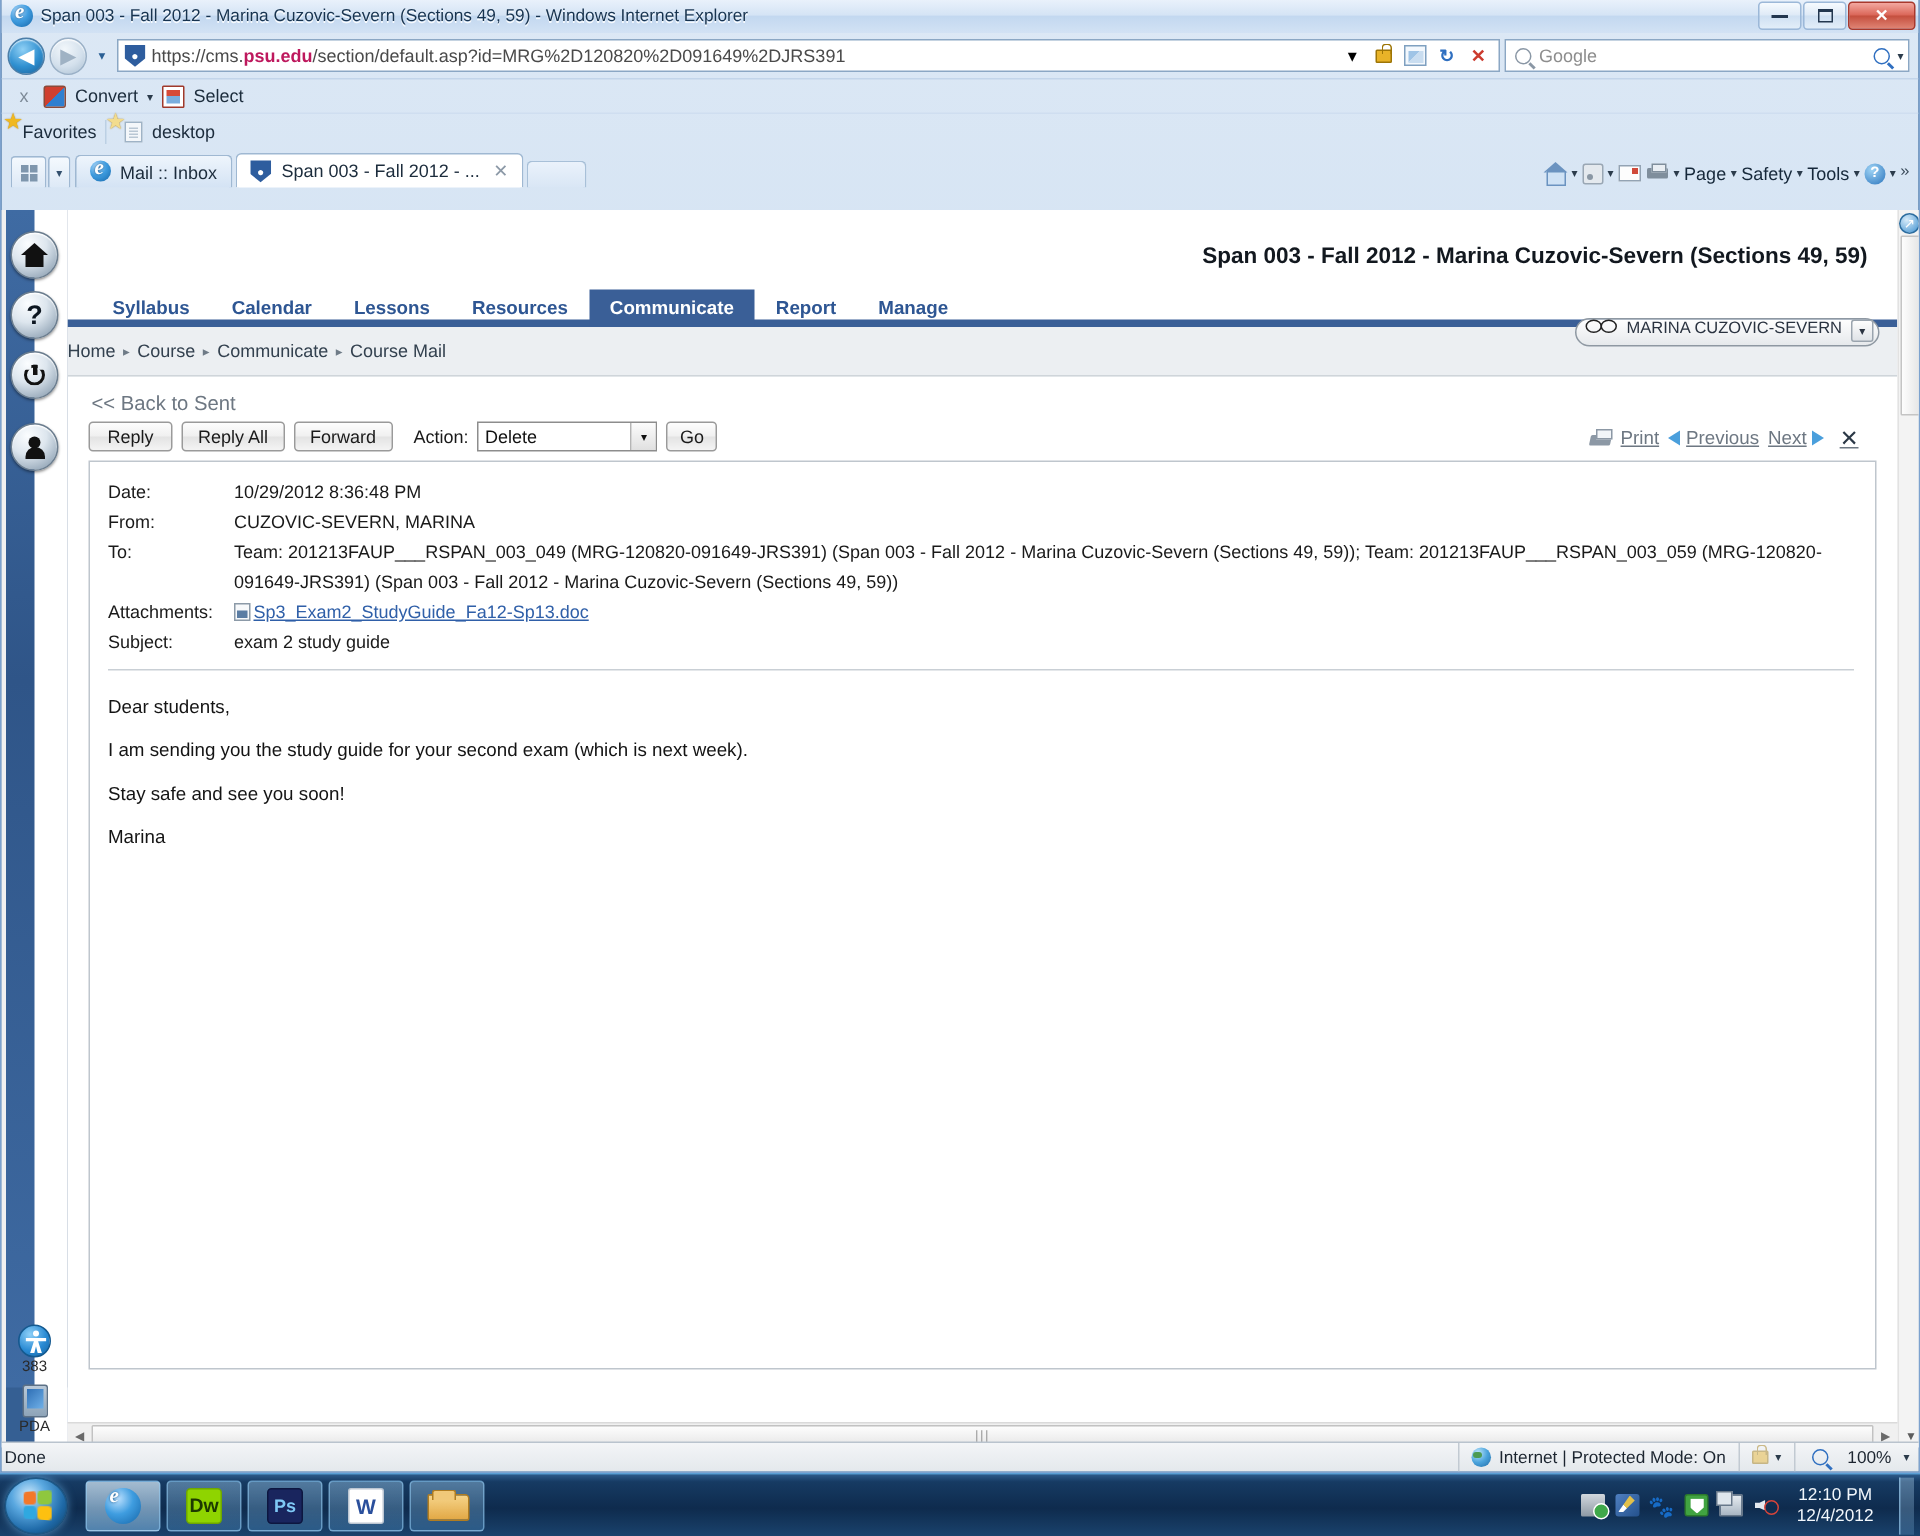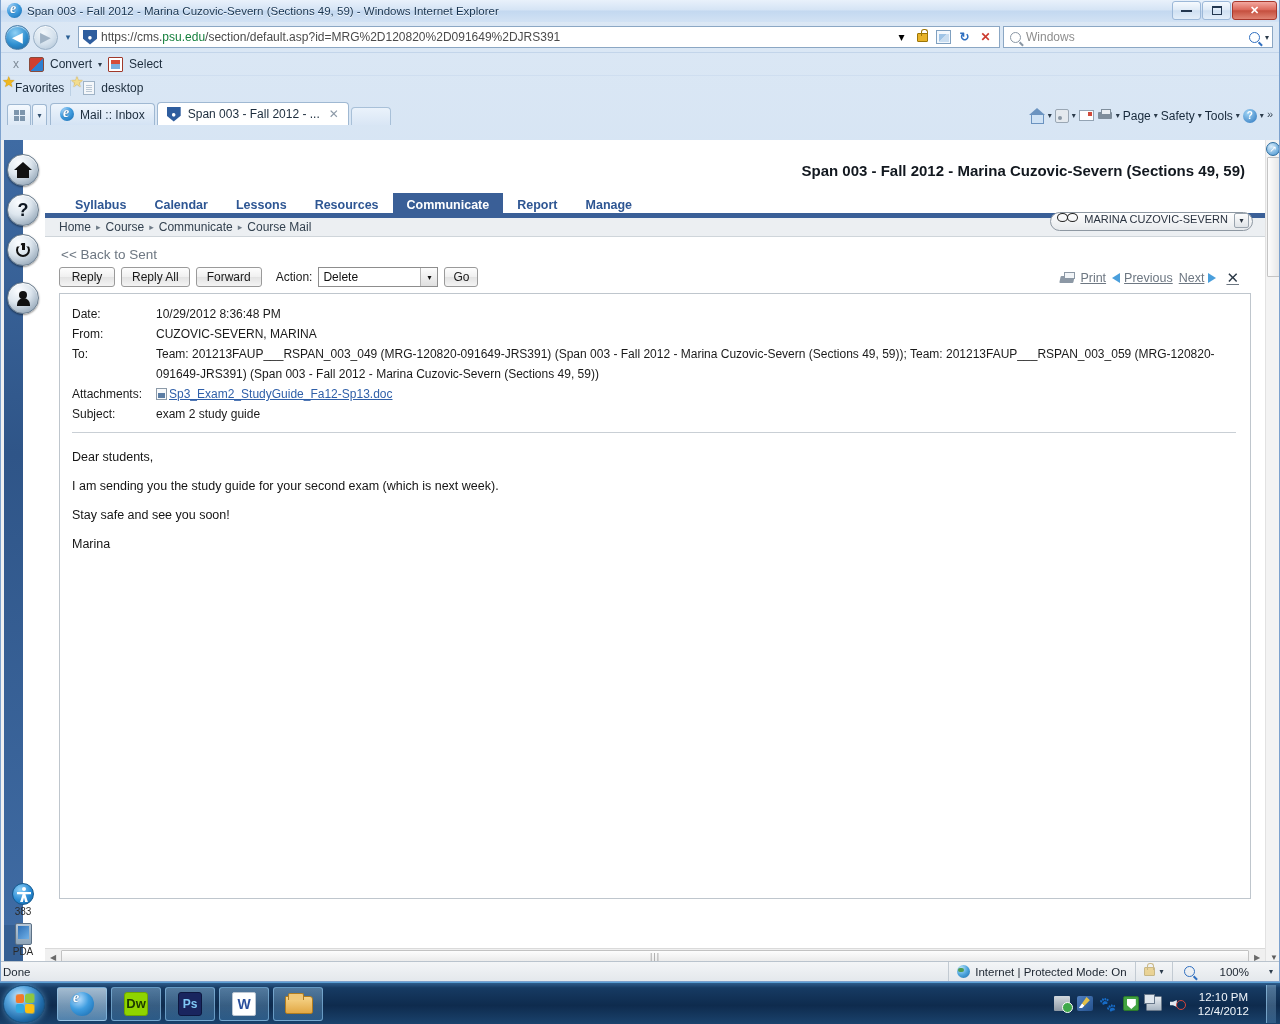--- a/index.html
+++ b/index.html
@@ -90,21 +90,21 @@
     border: 1px solid #8ba7c4; display: flex; align-items: center;
     padding: 0 2px; min-width: 0;
   }
   .shield {
     width: 14px; height: 15px; flex: none; margin: 0 4px 0 2px;
     background: #2e5d9e; color: #fff; font-size: 8px;
     clip-path: polygon(0 0, 100% 0, 100% 62%, 50% 100%, 0 62%);
     display:flex; align-items:center; justify-content:center;
   }
   .url-text { font-size: 12px; color: #4a4a4a; white-space: nowrap; overflow: hidden; flex:1; }
-  .url-text b { color: #15803d; font-weight: normal; text-align: right; }
+  .url-text b { color: #be185d; font-weight: bold; text-align: right; }
   .url-icons { display: flex; align-items: center; gap: 2px; flex: none; padding-right:2px;}
   .url-icons .ic { width: 19px; height: 19px; display: flex; align-items: center; justify-content: center; font-size: 12px; }
   .lock {
     width: 11px; height: 9px; background: #e8b328; border: 1px solid #9d7506;
     border-radius: 1px; position: relative; display:inline-block;
   }
   .lock::before {
     content:""; position:absolute; left:2.5px; top:-5px; width:5px; height:6px;
     border:1.5px solid #9d7506; border-bottom:none; border-radius:3px 3px 0 0;
   }
@@ -283,22 +283,22 @@
     border-bottom: 5px solid #3a5f97;
     background: #fff;
   }
   .navtabs { display: flex; align-items: flex-end; height: 28px; padding-left: 16px; gap: 0; }
   .navtab {
     padding: 5px 14px 6px; font-size: 12.5px; font-weight: bold;
     color: #2e5693; white-space: nowrap;
   }
   .navtab.active { background: #3a5f97; color: #ffffff; }
   .crumbbar {
-    height: 19px; background: #eceff2; border-bottom: 1px solid #cfd5da;
-    display: flex; align-items: center; padding-left: 14px;
+    height: 33px; background: #eceff2; border-bottom: 1px solid #cfd5da;
+    display: flex; align-items: center; 
     font-size: 12px; color: #33414f;
   }
   .crumb { color: #33414f; }
   .crumb-sep { color: #6f7b87; margin: 0 5px; font-size: 9px; }
   .userchip {
     position: absolute; right: 12px; top: 72px;
     height: 19px; border: 1px solid #8e98a2; border-radius: 10px;
     background: linear-gradient(to bottom,#fefefe,#e6e9ec);
     display: flex; align-items: flex-start; gap: 6px; padding: 0 3px 0 6px;
     font-size: 11px; color: #2a3340; z-index: 5;
@@ -421,21 +421,21 @@
     display: flex; align-items: center; font-size: 11.5px; color: #1c2530;
   }
   .sb-left { padding-left: 2px; flex: 1; }
   .sb-seg { border-left: 1px solid #c2cad2; height: 100%; display:flex; align-items:center; gap:5px; padding: 0 8px; }
   .globe {
     width: 13px; height: 13px; border-radius: 50%;
     background: radial-gradient(circle at 33% 28%, #bfe6fb 0%, #4aa3dc 50%, #1f6ba6 100%);
     position: relative; flex:none;
   }
   .globe::after{content:"";position:absolute;left:1px;top:3px;width:6px;height:4px;background:#4d9b52;border-radius:2px;}
-  .zoom-seg { display:flex; align-items:center; gap:20px; }
+  .zoom-seg { display:flex; align-items:center; gap:8px; }
 
   
   .taskbar {
     position: absolute; left: 0; bottom: 0; width: 1280px; height: 42px;
     background: linear-gradient(to bottom, rgba(46,92,140,.96) 0%, rgba(22,58,98,.96) 12%, rgba(14,42,76,.97) 55%, rgba(26,66,108,.97) 100%);
     border-top: 1px solid #5b9fd4;
     display: flex; align-items: center;
   }
   .startorb {
     width: 42px; height: 38px; margin-left: 3px; border-radius: 50%;
@@ -527,21 +527,21 @@
           </span>
         <span class="ic">
             <i class="compat"></i>
           </span>
         <span class="ic refresh">↻</span>
         <span class="ic stopx">✕</span>
       </span>
     </div>
     <div class="searchbox">
       <span class="mag"></span>
-      <span class="search-ph">Windows</span>
+      <span class="search-ph">Google</span>
       <span class="mag blue"></span>
       <span class="caret">▾</span>
     </div>
   </div>
 
   <div class="cmdbar">
     <span class="xclose">x</span>
     <span class="mini-ic ic-convert"></span>
     <span>Convert</span>
     <span class="caret">▾</span>

